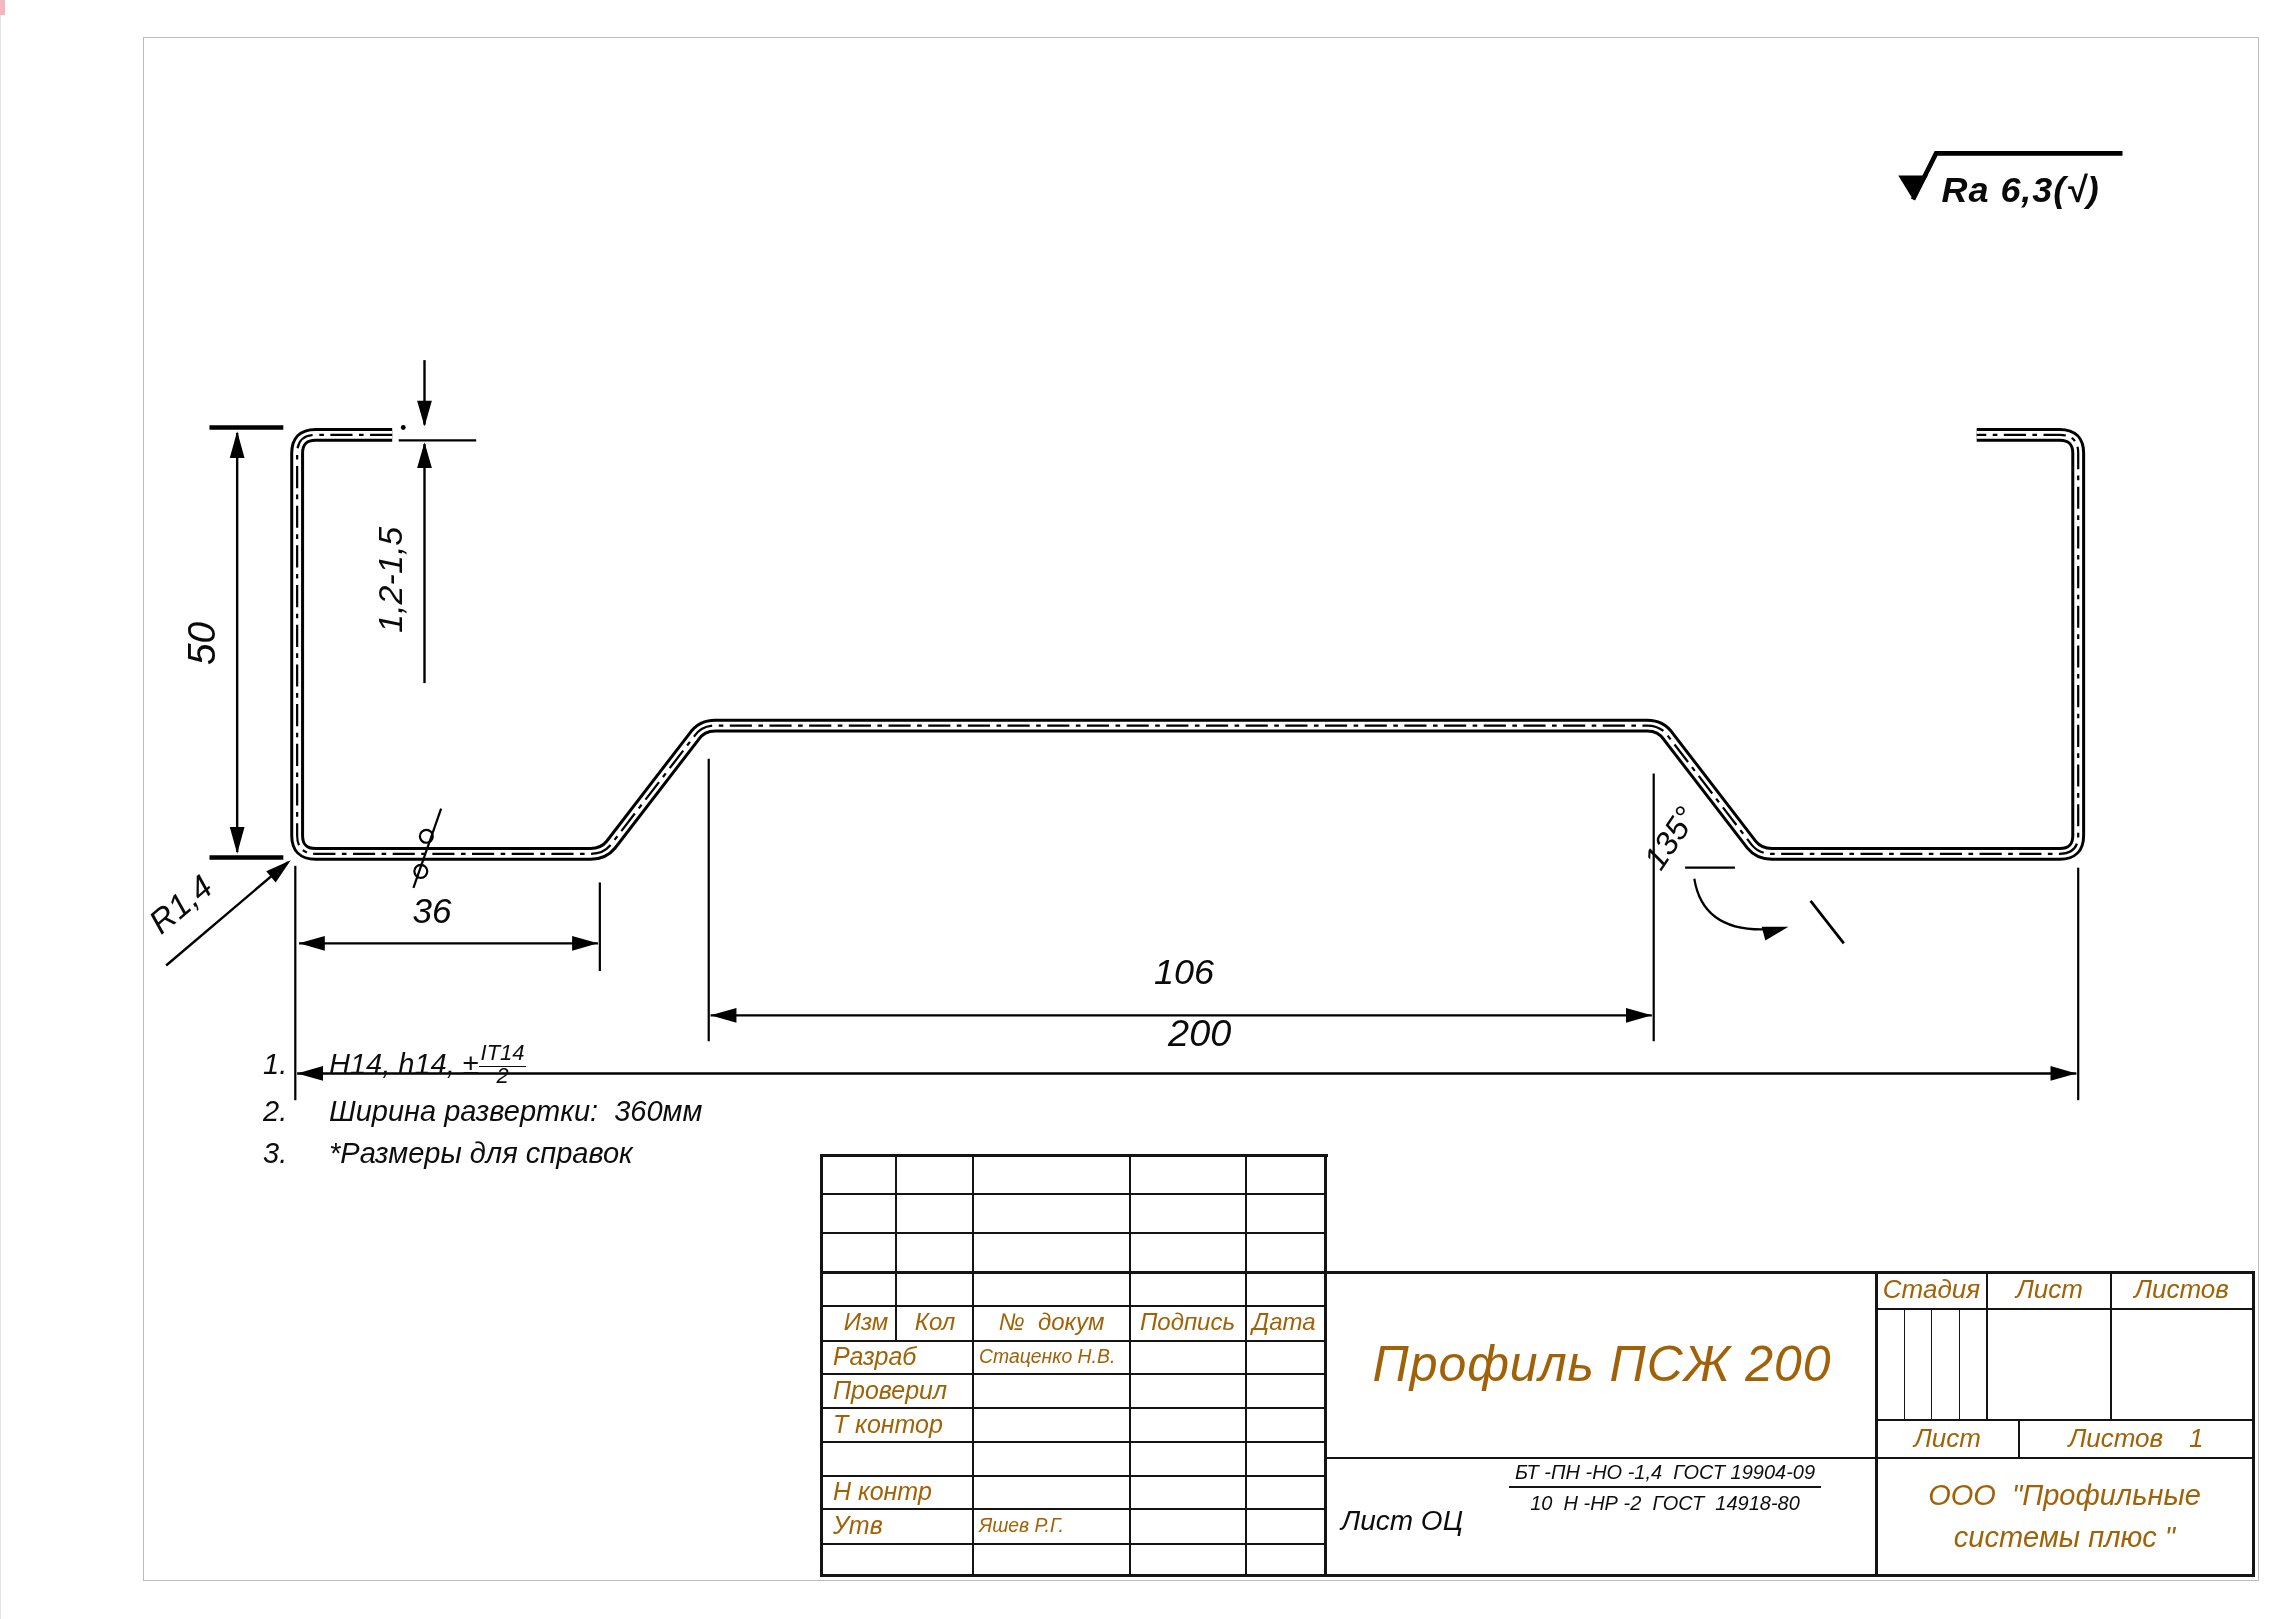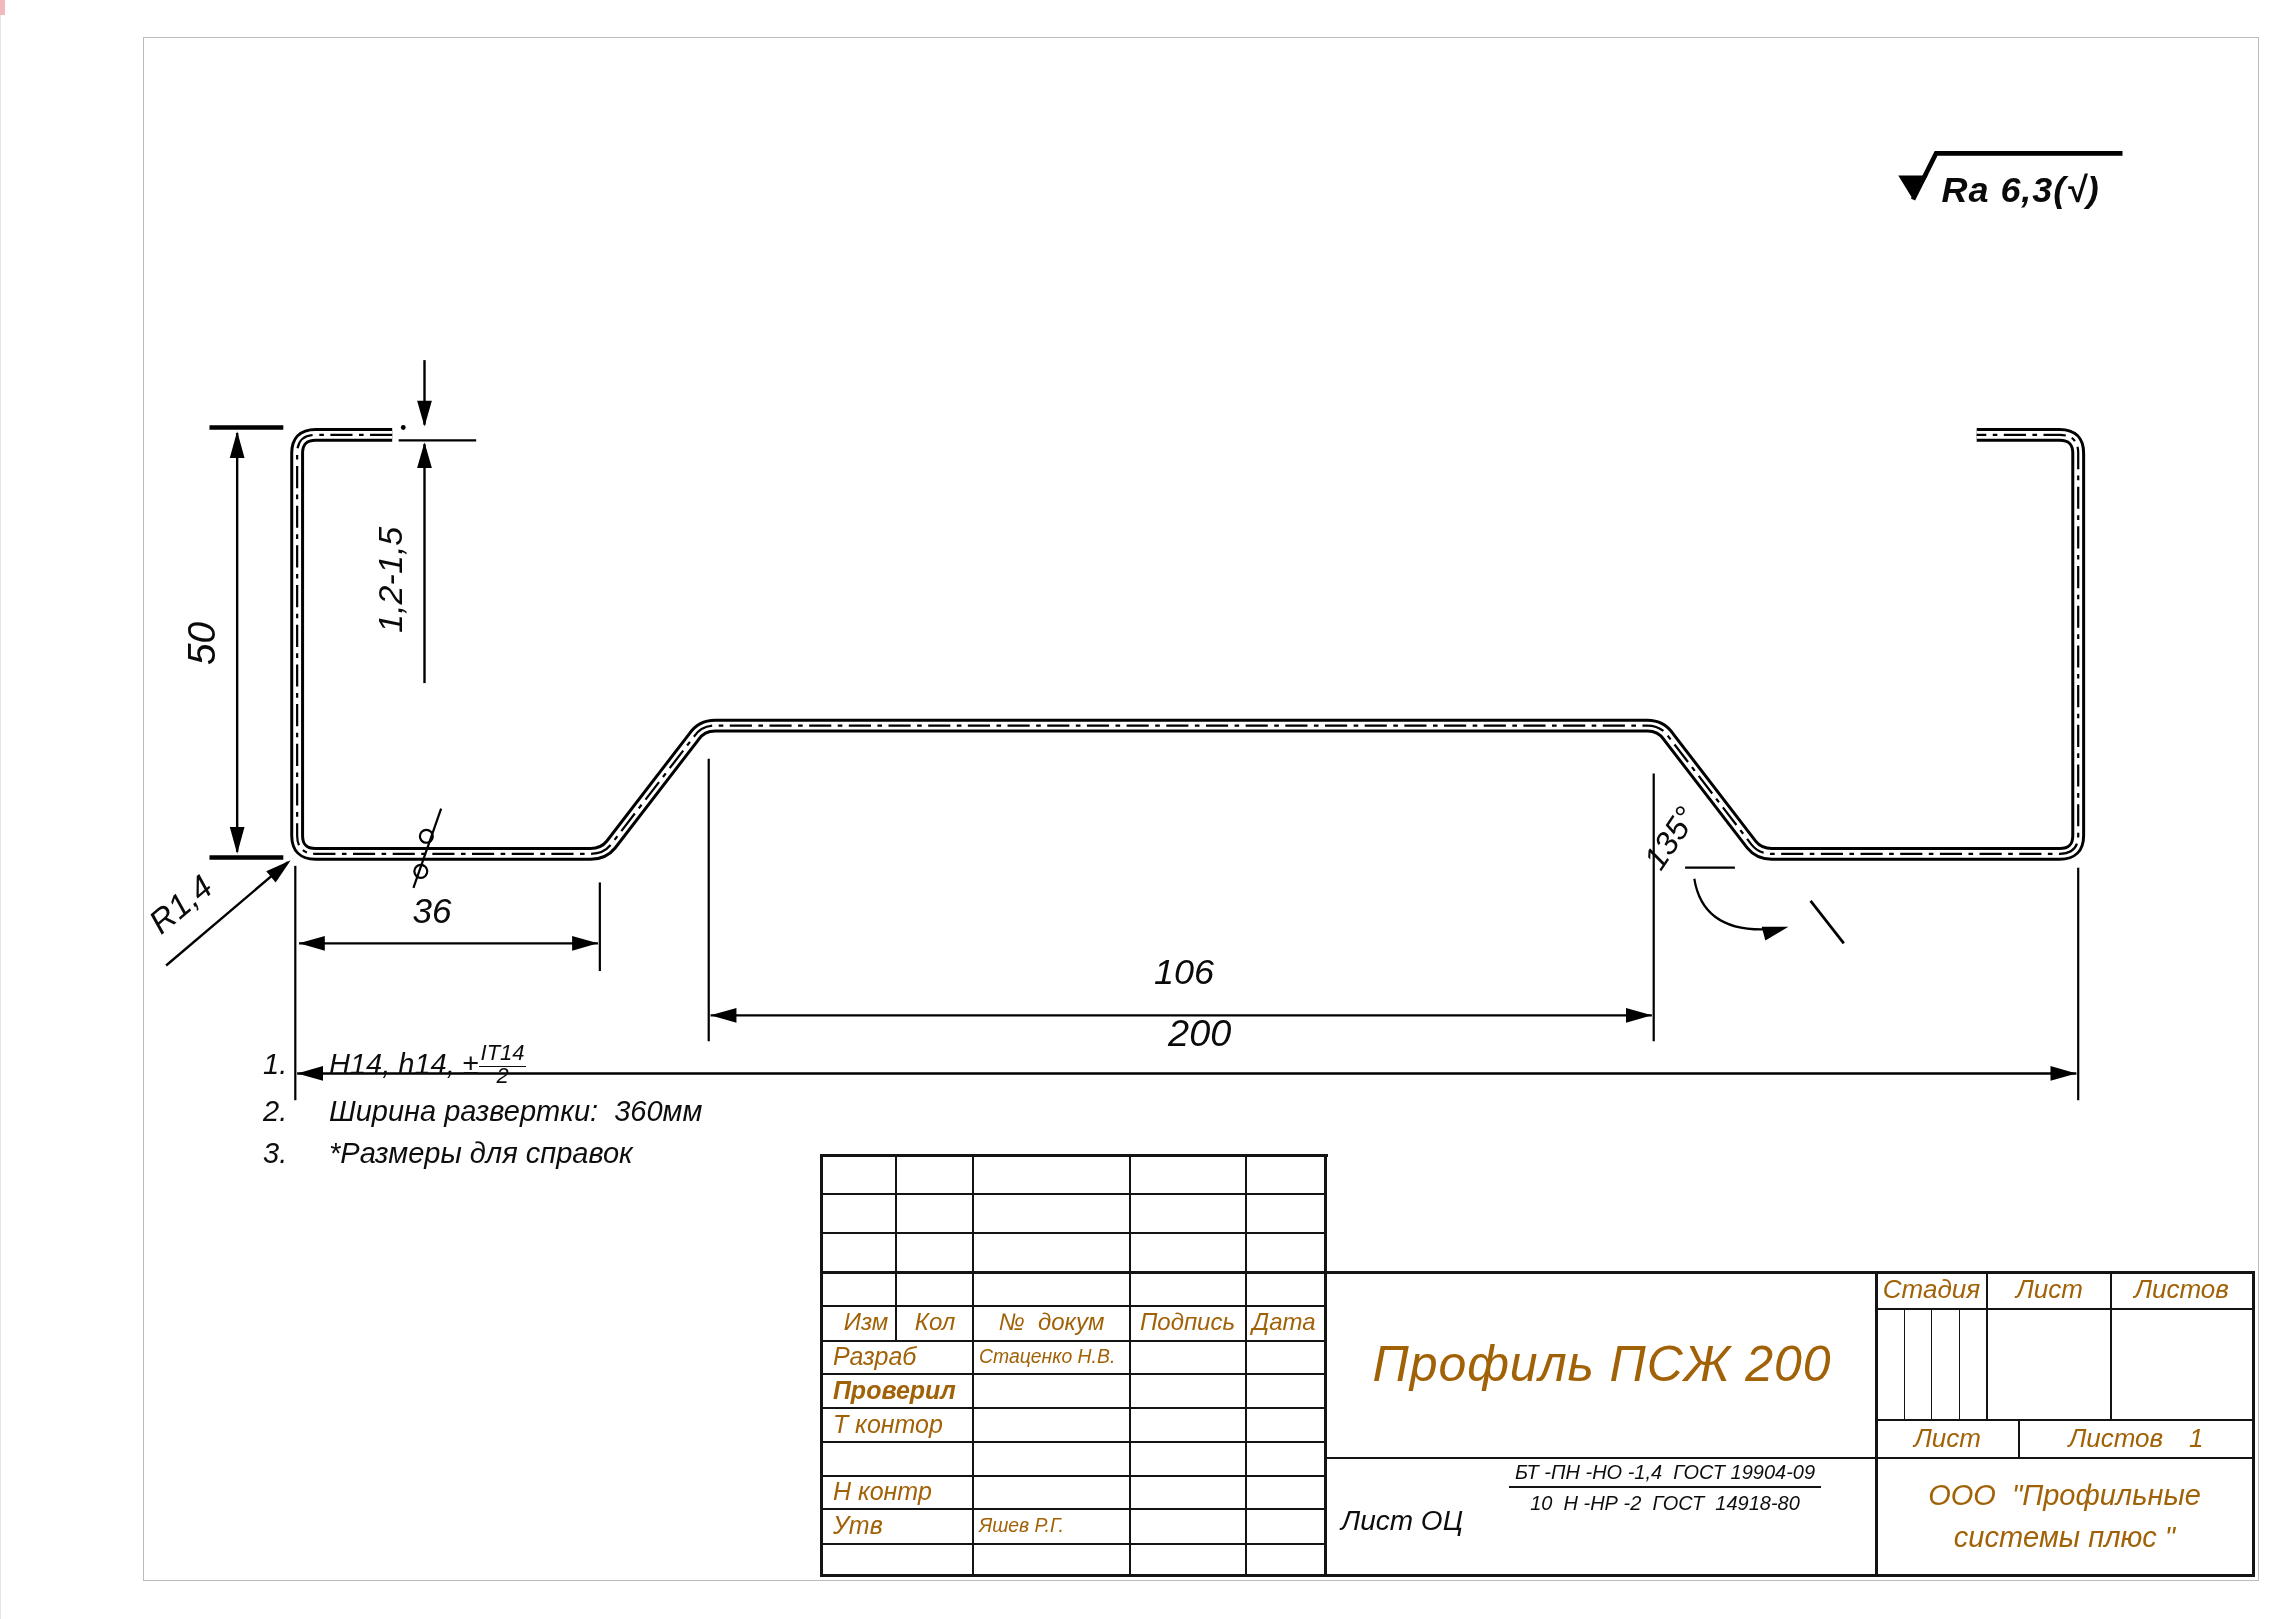--- a/index.html
+++ b/index.html
@@ -160,21 +160,21 @@
   <div class="ln" style="left:1056px;top:154px;width:379px;height:2.2px;"></div>
   <div class="ln" style="left:1056px;top:265px;width:379px;height:2.2px;"></div>
 
   <div class="cell revh" style="left:0;top:151px;width:92px;height:34px;">Изм</div>
   <div class="cell revh" style="left:76px;top:151px;width:78px;height:34px;">Кол</div>
   <div class="cell revh" style="left:153px;top:151px;width:157px;height:34px;">№  докум</div>
   <div class="cell revh" style="left:310px;top:151px;width:115px;height:34px;">Подпись</div>
   <div class="cell revh" style="left:425px;top:151px;width:78px;height:34px;">Дата</div>
 
   <div class="cell left siglab" style="left:5.5px;top:186px;width:143px;height:33px;padding-left:7.4px;">Разраб</div>
-  <div class="cell left siglab" style="left:5.5px;top:219px;width:143px;height:34px;padding-left:7.4px;font-weight:bold;">Проверил</div>
+  <div class="cell left siglab" style="left:5.5px;top:219px;width:143px;height:34px;padding-left:7.4px;">Проверил</div>
   <div class="cell left siglab" style="left:5.5px;top:253px;width:143px;height:34px;padding-left:7.4px;">Т контор</div>
   <div class="cell left siglab" style="left:5.5px;top:287px;width:143px;height:34px;padding-left:7.4px;"></div>
   <div class="cell left siglab" style="left:5.5px;top:321px;width:143px;height:33px;padding-left:7.4px;">Н контр</div>
   <div class="cell left siglab" style="left:5.5px;top:354px;width:143px;height:34px;padding-left:7.4px;">Утв</div>
   <div class="cell left signame" style="left:159px;top:186px;width:152px;height:33px;">Стаценко Н.В.</div>
   <div class="cell left signame" style="left:159px;top:354px;width:152px;height:34px;">Яшев Р.Г.</div>
 
   <div class="cell" id="tb-title" style="left:508px;top:120px;width:548px;height:180px;">Профиль ПСЖ 200</div>
 
   <div class="cell stgh" style="left:1056px;top:117px;width:111px;height:37px;">Стадия</div>

